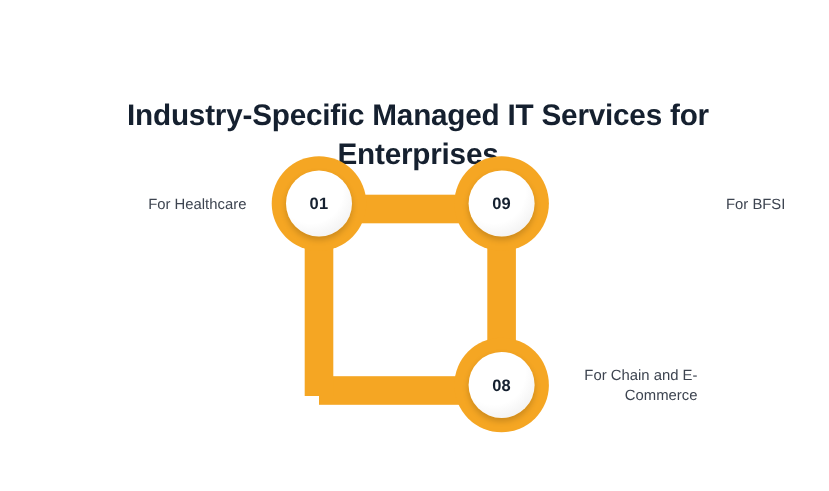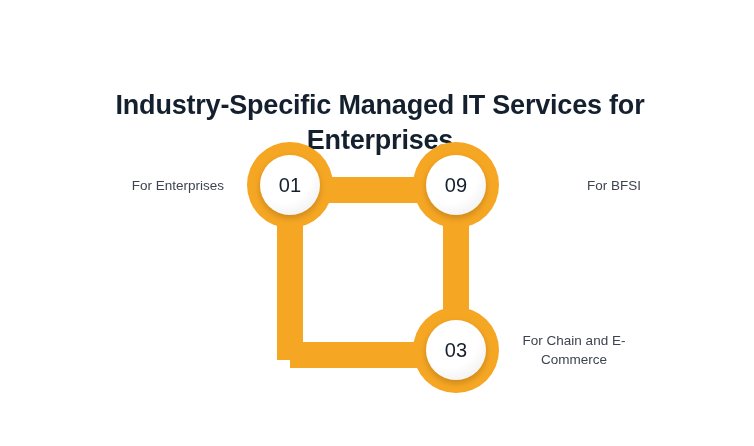--- a/index.html
+++ b/index.html
@@ -71,42 +71,42 @@
     height: 60px;
     border-radius: 50%;
     background:
       radial-gradient(circle at 38% 32%, #ffffff 0%, #ffffff 52%, #f3f3f3 78%, #dcdcdc 100%);
     box-shadow: 0 3px 6px rgba(0,0,0,0.18);
     display: flex;
     align-items: center;
     justify-content: center;
   }
   .node-num {
-    font-size: 20px;
-    font-weight: 400;
+    font-size: 15px;
+    font-weight: 700;
     color: #15202f;
     letter-spacing: 0.2px;
     line-height: 1;
   }
 
   .node-01 { left: 247px; top: 142px; }
   .node-02 { left: 413px; top: 142px; }
   .node-04 { left: 247px; top: 307px; }
   .node-03 { left: 413px; top: 307px; }
 
   
   .label {
     position: absolute;
     font-size: 13.5px;
     line-height: 19px;
     color: #3d4450;
     white-space: pre-line;
   }
   .label-right-aligned { text-align: right; }
-  .label-left-aligned  { text-align: center; }
+  .label-left-aligned  { text-align: right; }
 
   .label-healthcare     { left:  34px; top: 176px; width: 190px; }
   .label-bfsi           { left: 514px; top: 176px; width: 200px; }
   .label-manufacturing  { left:  34px; top: 331px; width: 190px; }
   .label-retail         { left: 514px; top: 331px; width: 120px; }
 </style>
 </head>
 <body>
 
 <div class="title-wrap">
@@ -128,26 +128,26 @@
   </div>
 
   <div class="node node-02">
     <div class="node-inner">
       <span class="node-num">09</span>
     </div>
   </div>
 
   <div class="node node-03">
     <div class="node-inner">
-      <span class="node-num">03</span>
+      <span class="node-num">08</span>
     </div>
   </div>
 
 
-  <div class="label label-right-aligned label-healthcare">For Enterprises</div>
+  <div class="label label-right-aligned label-healthcare">For Healthcare</div>
 
   <div class="label label-left-aligned label-bfsi">For BFSI</div>
 
   <div class="label label-left-aligned label-retail">For Chain and E-
 Commerce</div>
 
 
 </div>
 
 </body></html>

